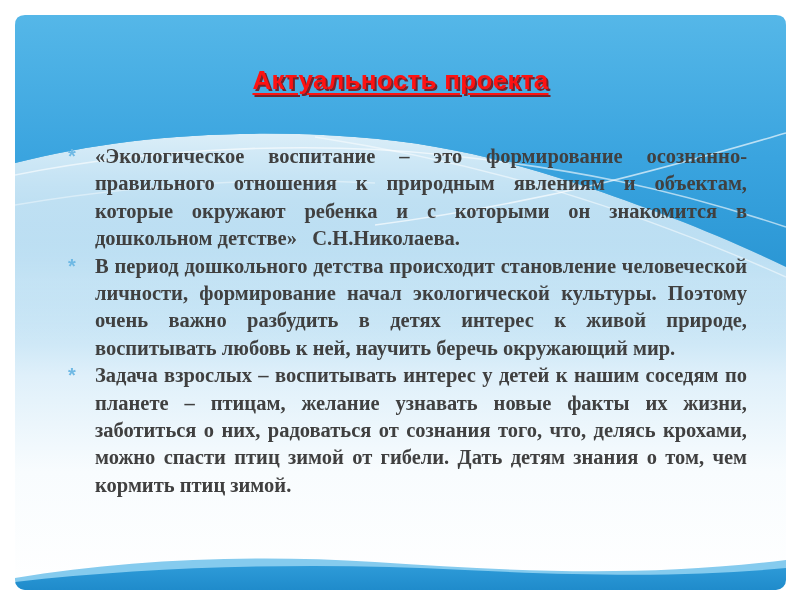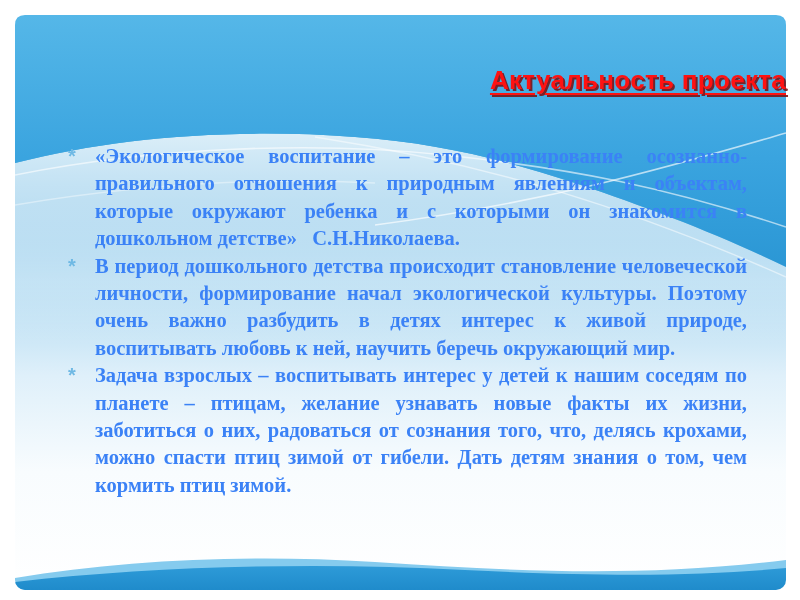--- a/index.html
+++ b/index.html
@@ -1,29 +1,29 @@
 <!DOCTYPE html>
 <html><head>
 <meta charset="utf-8">
 <style>
   html,body{margin:0;padding:0;width:800px;height:600px;background:#ffffff;overflow:hidden;
             font-family:"Liberation Serif", serif;}
   .slide{position:absolute;left:15px;top:15px;width:771px;height:575px;}
   .bg{position:absolute;left:0;top:0;width:771px;height:575px;display:block;}
-  .title{position:absolute;left:0;top:50px;width:100%;text-align:right;
+  .title{position:absolute;left:0;top:50px;width:100%;text-align:center;
          font-family:"Liberation Sans", sans-serif;font-weight:bold;font-size:26px;
          color:#fe1212;letter-spacing:0.3px;
          text-decoration:underline;text-decoration-thickness:2px;text-underline-offset:4px;
          text-shadow:2px 2px 0 rgba(124,10,10,0.85);}
   .bullets{position:absolute;left:53px;top:128px;width:679px;}
   .bullet{display:flex;align-items:flex-start;}
   .marker{flex:0 0 27px;width:27px;font-family:"Liberation Sans", sans-serif;font-weight:bold;
           font-size:20px;line-height:27.4px;color:#6fb9e4;}
   .btext{margin:0;width:652px;text-align:justify;font-weight:bold;font-size:20.5px;
-         line-height:27.4px;color:#3b82f6;}
+         line-height:27.4px;color:#404040;}
   .bottom-wave{position:absolute;left:0;bottom:0;width:771px;height:40px;
                border-radius:0 0 10px 10px;overflow:hidden;}
   .bottom-wave svg{display:block;}
 </style>
 </head>
 <body>
 
 <div class="slide">
 
   <svg class="bg" viewBox="0 0 771 575" xmlns="http://www.w3.org/2000/svg" aria-hidden="true">

